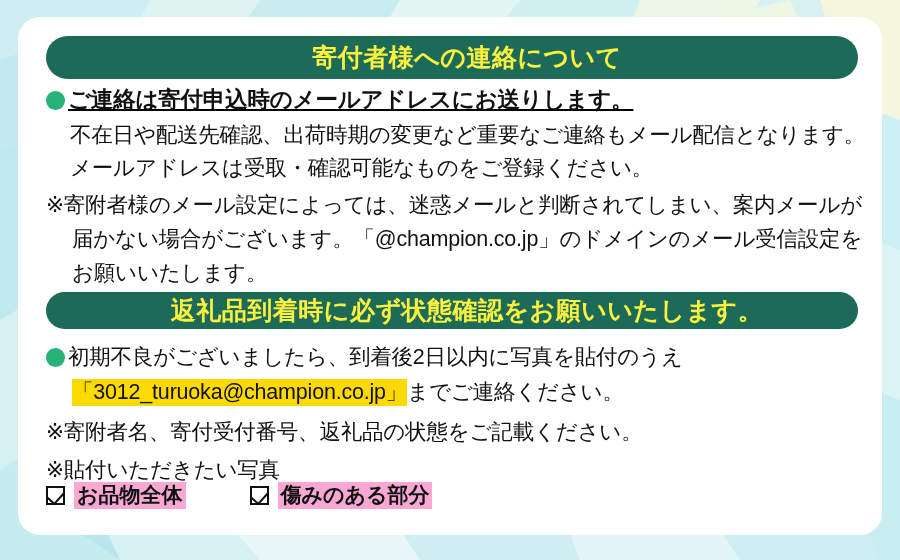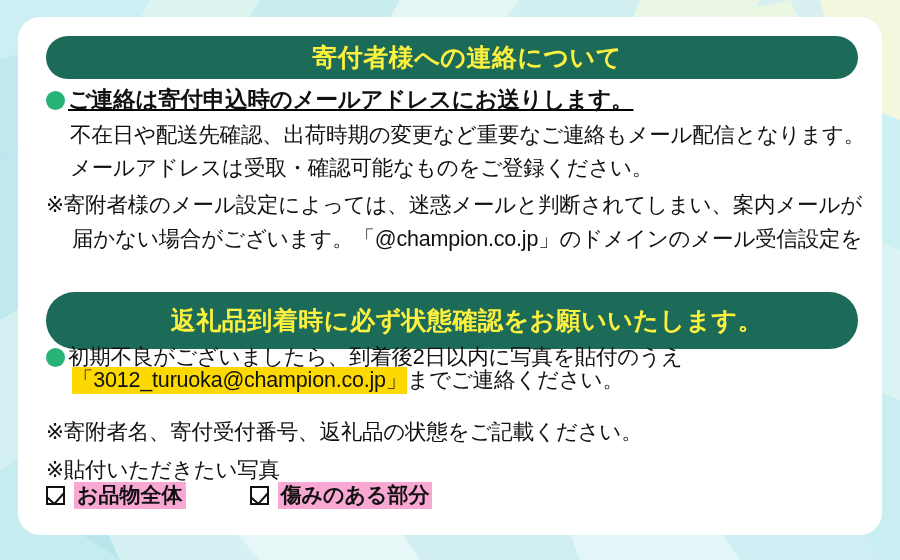--- a/index.html
+++ b/index.html
@@ -41,21 +41,21 @@
     color:#fdf13f;
     font-weight:bold;
     font-size:25px;
     letter-spacing:0.5px;
     padding-left:30px;
     white-space:nowrap;
     line-height:1;
   }
 
   #pill-1 { left:28px; top:19px;  width:812px; height:43px; }
-  #pill-2 { left:28px; top:275px; width:812px; height:57px; }
+  #pill-2 { left:28px; top:275px; width:812px; height:37px; }
 
   
   .block { position:absolute; left:28px; width:816px; }
 
   .line {
     font-size:21.5px;
     color:#111111;
     line-height:1;
     white-space:nowrap;
     letter-spacing:-0.2px;
@@ -167,33 +167,36 @@
   <div class="block" style="top:178px;">
     <div class="line">※寄附者様のメール設定によっては、迷惑メールと判断されてしまい、案内メールが</div>
   </div>
 
   <div class="block" style="top:212px;">
     <div class="line indent2">
       <span>届かない場合がございます。「</span><span>@champion.co.jp</span><span>」のドメインのメール受信設定を</span>
     </div>
   </div>
 
+  <div class="block" style="top:246px;">
+    <div class="line indent2">お願いいたします。</div>
+  </div>
 
   <div class="pill" id="pill-2">
     <span class="pill-label">返礼品到着時に必ず状態確認をお願いいたします。</span>
   </div>
 
   <div class="block" style="top:330px;">
     <div class="bullet-row">
       <span class="bullet"></span>
       <span class="line">初期不良がございましたら、到着後2日以内に写真を貼付のうえ</span>
     </div>
   </div>
 
-  <div class="block" style="top:353px;">
+  <div class="block" style="top:365px;">
     <div class="line indent2">
       <span class="hl">「</span><span class="hl">3012_turuoka@champion.co.jp</span><span class="hl">」</span><span>までご連絡ください。</span>
     </div>
   </div>
 
   <div class="block" style="top:405px;">
     <div class="line">※寄附者名、寄付受付番号、返礼品の状態をご記載ください。</div>
   </div>
 
   <div class="block" style="top:443px;">

